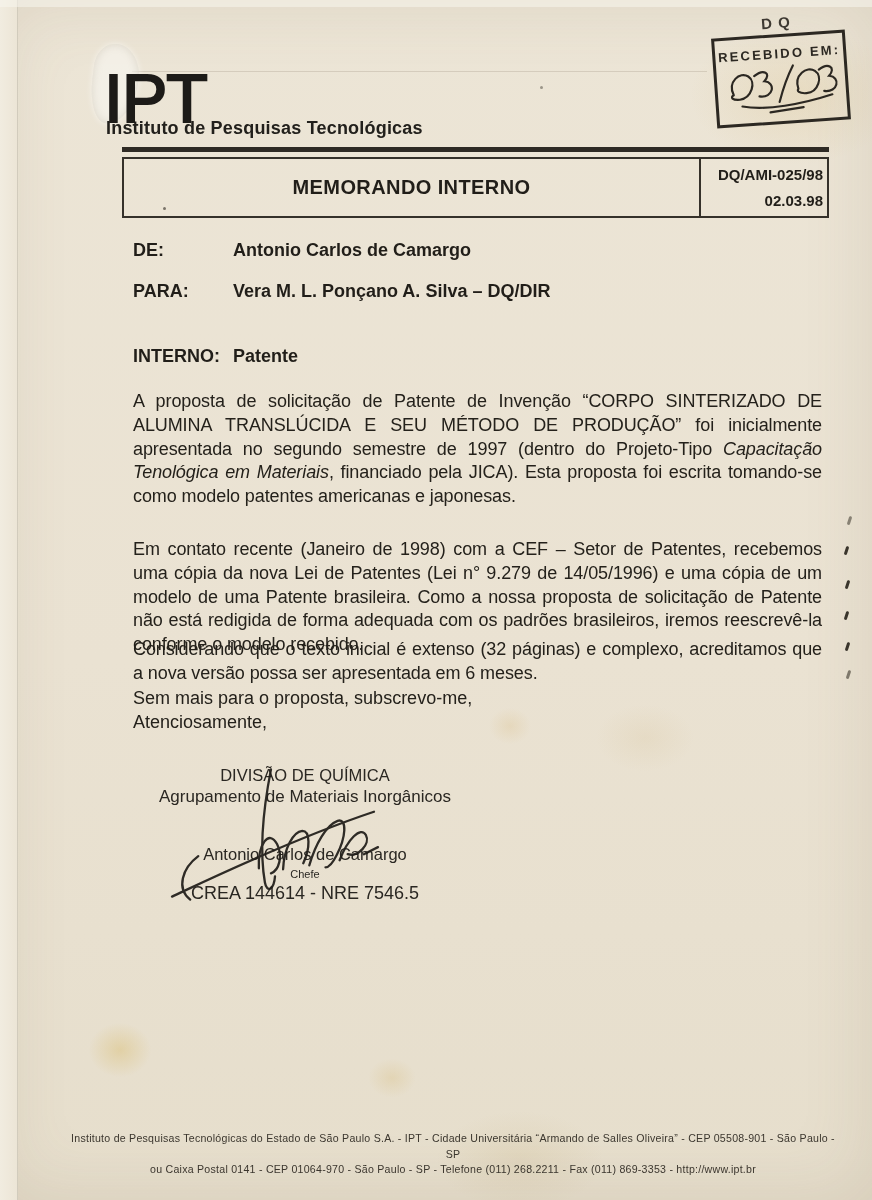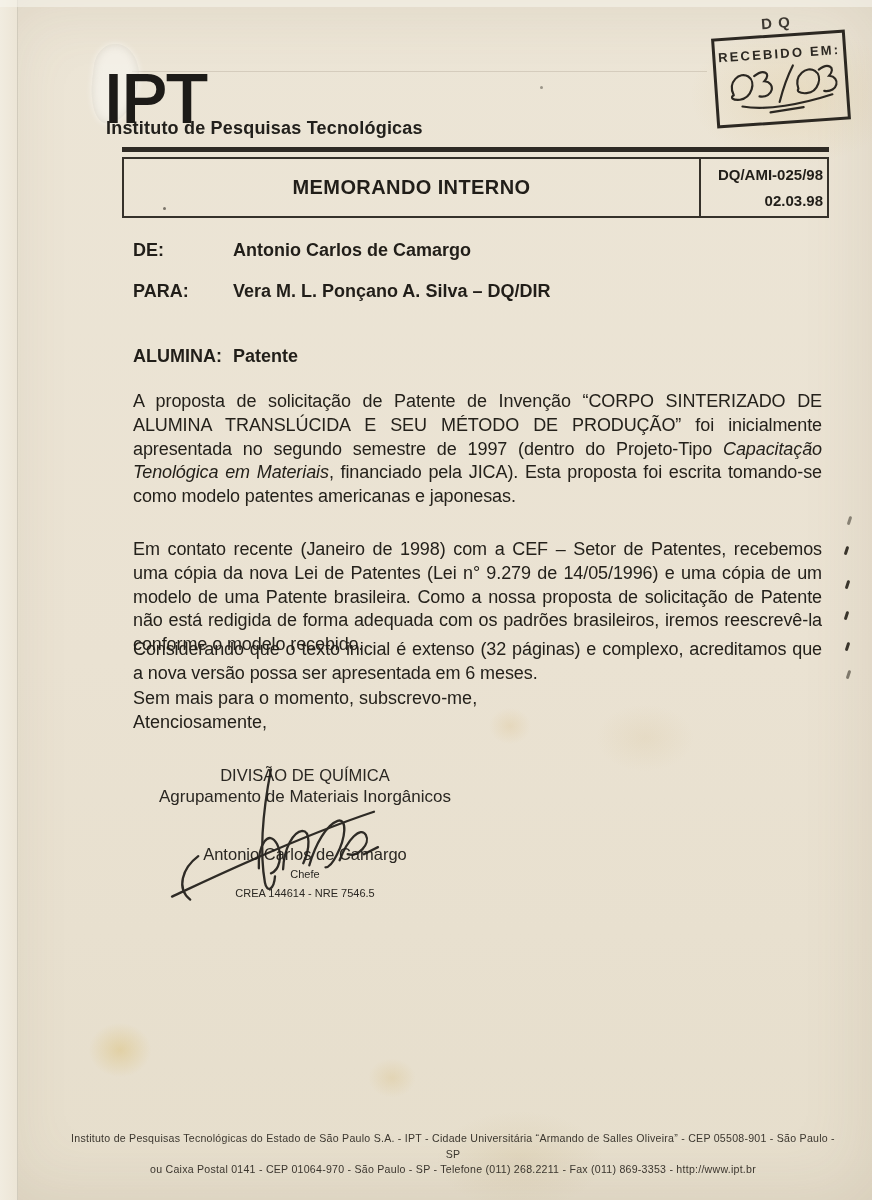--- a/index.html
+++ b/index.html
@@ -53,21 +53,21 @@
     text-align:justify;color:#24211b;letter-spacing:-.1px;}
   .para .it{font-style:italic;}
   .closing{position:absolute;left:133px;font-size:18px;line-height:24px;color:#24211b;}
 
   .sig-block{position:absolute;left:140px;top:766px;width:330px;text-align:center;color:#2a2722;}
   .sig-division{font-size:16.5px;}
   .sig-group{font-size:17px;margin-top:2px;}
   .sig-names{margin-top:38px;line-height:19.5px;}
   .sig-name{font-size:16.5px;}
   .sig-role{font-size:11px;}
-  .sig-reg{font-size:11px;}
+  .sig-reg{font-size:18px;}
   .sig-scrawl{position:absolute;left:168px;top:764px;width:212px;height:144px;}
 
   .pen-mark{position:absolute;width:2.6px;height:9px;border-radius:2px;background:#3a352c;transform:rotate(18deg);}
 
   .footer{position:absolute;left:70px;right:36px;top:1131px;text-align:center;
     font-size:10.6px;line-height:15.5px;color:#3b362e;letter-spacing:.25px;}
   .form-number{position:absolute;left:36px;top:1238px;font-size:9.5px;letter-spacing:1.2px;color:#3b362e;}
 </style>
 </head>
 <body>
@@ -111,30 +111,30 @@
     </div>
   </div>
 
   <div class="field-row" style="top:240px;">
     <span class="field-label">DE:</span><span>Antonio Carlos de Camargo</span>
   </div>
   <div class="field-row" style="top:281px;">
     <span class="field-label">PARA:</span><span>Vera M. L. Ponçano A. Silva – DQ/DIR</span>
   </div>
   <div class="field-row" style="top:346px;">
-    <span class="field-label">ALUMINA:</span><span>Patente</span>
+    <span class="field-label">INTERNO:</span><span>Patente</span>
   </div>
 
   <p class="para" style="top:372px;"><span>A proposta de solicitação de Patente de Invenção “CORPO SINTERIZADO DE ALUMINA TRANSLÚCIDA E SEU MÉTODO DE PRODUÇÃO” foi inicialmente apresentada no segundo semestre de 1997 (dentro do Projeto-Tipo </span><span class="it">Capacitação Tenológica em Materiais</span><span>, financiado pela JICA). Esta proposta foi escrita tomando-se como modelo patentes americanas e japonesas.</span></p>
 
   <p class="para" style="top:520px;">Em contato recente (Janeiro de 1998) com a CEF – Setor de Patentes, recebemos uma cópia da nova Lei de Patentes (Lei n° 9.279 de 14/05/1996) e uma cópia de um modelo de uma Patente brasileira. Como a nossa proposta de solicitação de Patente não está redigida de forma adequada com os padrões brasileiros, iremos reescrevê-la conforme o modelo recebido.</p>
 
   <p class="para" style="top:620px;">Considerando que o texto inicial é extenso (32 páginas) e complexo, acreditamos que a nova versão possa ser apresentada em 6 meses.</p>
 
-  <div class="closing" style="top:686px;">Sem mais para o momento, subscrevo-me,</div>
+  <div class="closing" style="top:686px;">Sem mais para o proposta, subscrevo-me,</div>
   <div class="closing" style="top:710px;text-align:center;">Atenciosamente,</div>
 
   <div class="sig-block">
     <div class="sig-division">DIVISÃO DE QUÍMICA</div>
     <div class="sig-group">Agrupamento de Materiais Inorgânicos</div>
     <div class="sig-names">
       <div class="sig-name">Antonio Carlos de Camargo</div>
       <div class="sig-role">Chefe</div>
       <div class="sig-reg">CREA 144614 - NRE 7546.5</div>
     </div>

